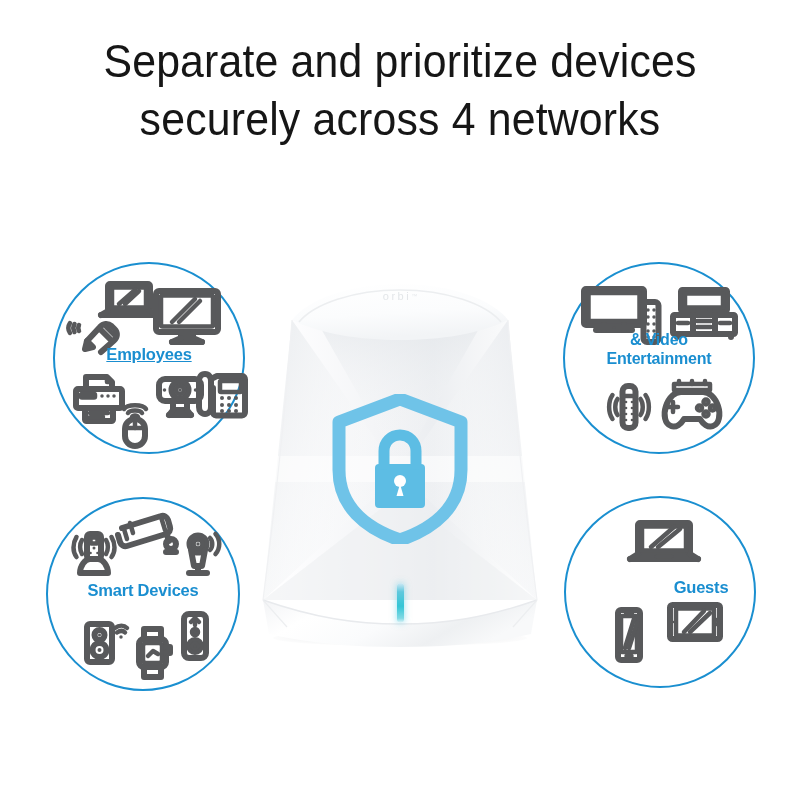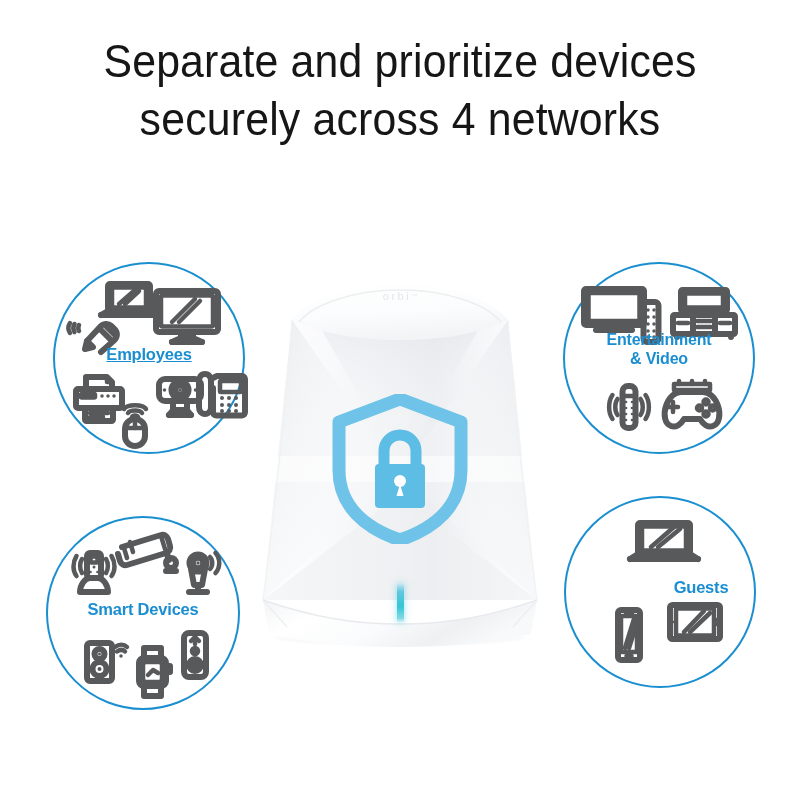--- a/index.html
+++ b/index.html
@@ -112,21 +112,21 @@
     color: #1a8ed0;
     font-weight: bold;
     font-size: 16.5px;
     line-height: 19px;
     letter-spacing: -0.2px;
   }
   .circle-label.two-line { font-size: 16px; line-height: 19px; }
 
   #circle-employees     { left: 53px;  top: 262px; width: 192px; height: 192px; }
   #circle-entertainment { left: 563px; top: 262px; width: 192px; height: 192px; }
-  #circle-smart         { left: 46px;  top: 516px; width: 194px; height: 194px; }
+  #circle-smart         { left: 46px;  top: 497px; width: 194px; height: 194px; }
   #circle-guests        { left: 564px; top: 496px; width: 192px; height: 192px; }
 
   .icon-layer { position: absolute; left: 0; top: 0; width: 100%; height: 100%; }
   .icon { position: absolute; }
 
   svg.ico { display: block; overflow: visible; }
   .ln {
     fill: none;
     stroke: #58595b;
     stroke-width: 6;
@@ -394,22 +394,22 @@
           <path class="ln ln-thin" d="M24 44 L24 64 M14 54 L34 54"></path>
           <circle class="ln ln-thin" cx="90" cy="44" r="5"></circle>
           <circle class="ln ln-thin" cx="103" cy="56" r="5"></circle>
           <circle class="ln ln-thin" cx="90" cy="68" r="5"></circle>
           <circle class="ln ln-thin" cx="77" cy="56" r="5"></circle>
         </svg>
       </div>
 
     </div>
     <div class="circle-label two-line" style="top:66px;">
+      <span style="display:block">&amp; Video</span>
       <span style="display:block">Entertainment</span>
-      <span style="display:block">&amp; Video</span>
     </div>
   </div>
 
   <div class="circle" id="circle-smart">
     <div class="icon-layer">
 
       <div class="icon" style="left:19px; top:32px; width:54px; height:44px;">
         <svg class="ico" viewBox="0 0 108 88" width="54" height="44">
           <rect class="ln" x="40" y="6" width="28" height="50" rx="6"></rect>
           <rect class="ln ln-thin" x="47" y="13" width="14" height="12" rx="2"></rect>

